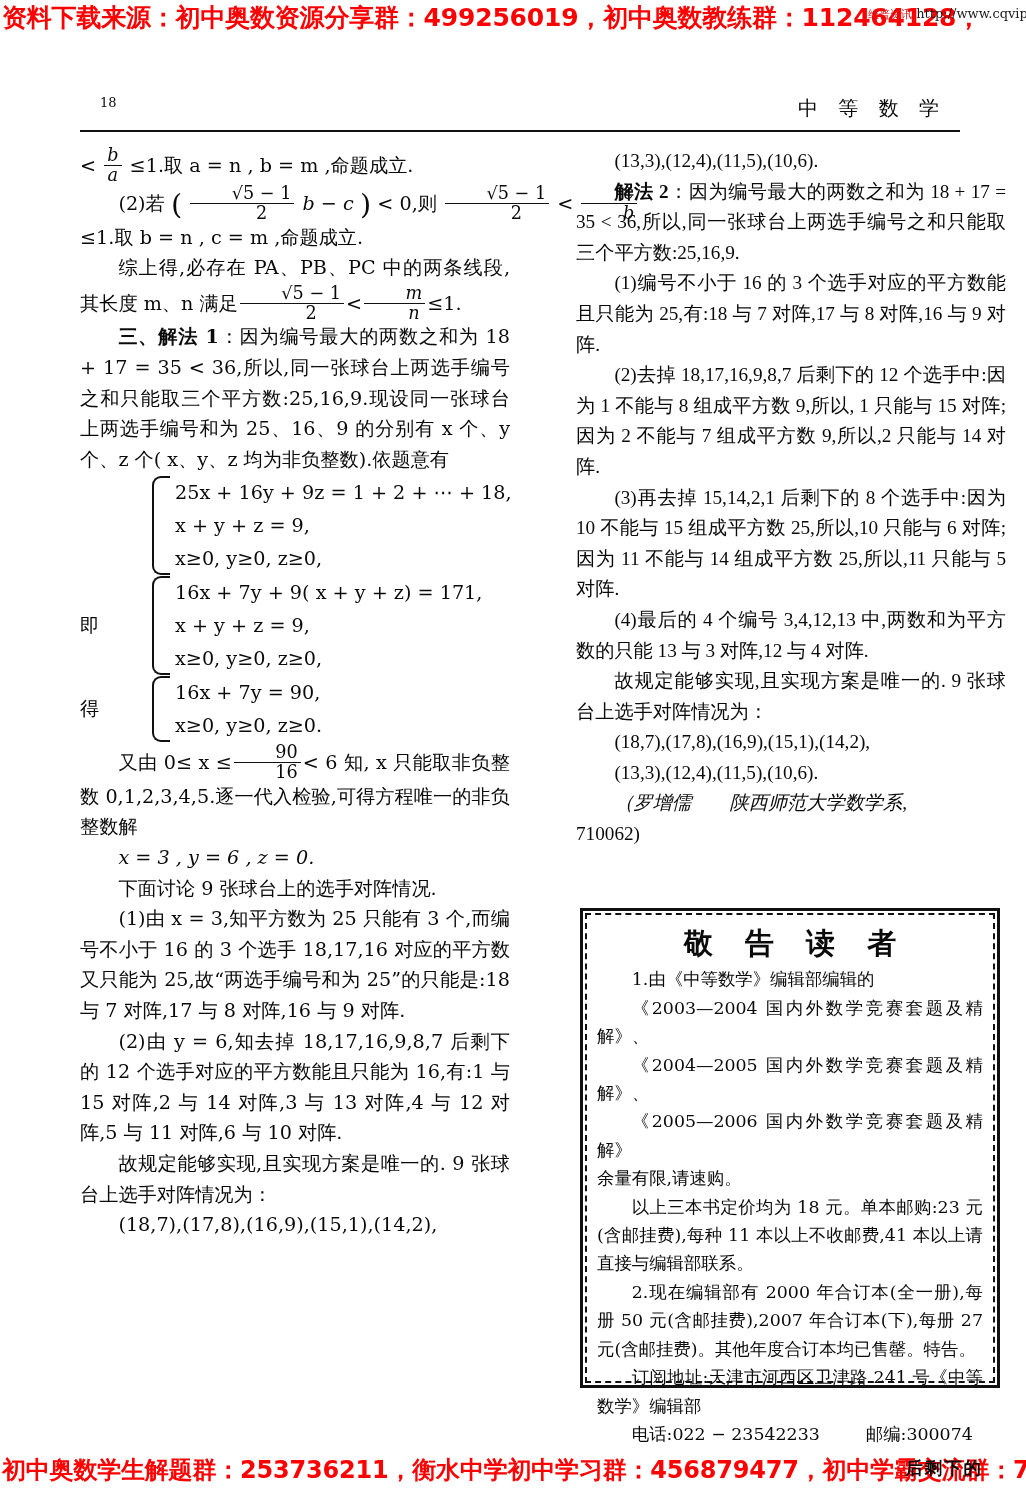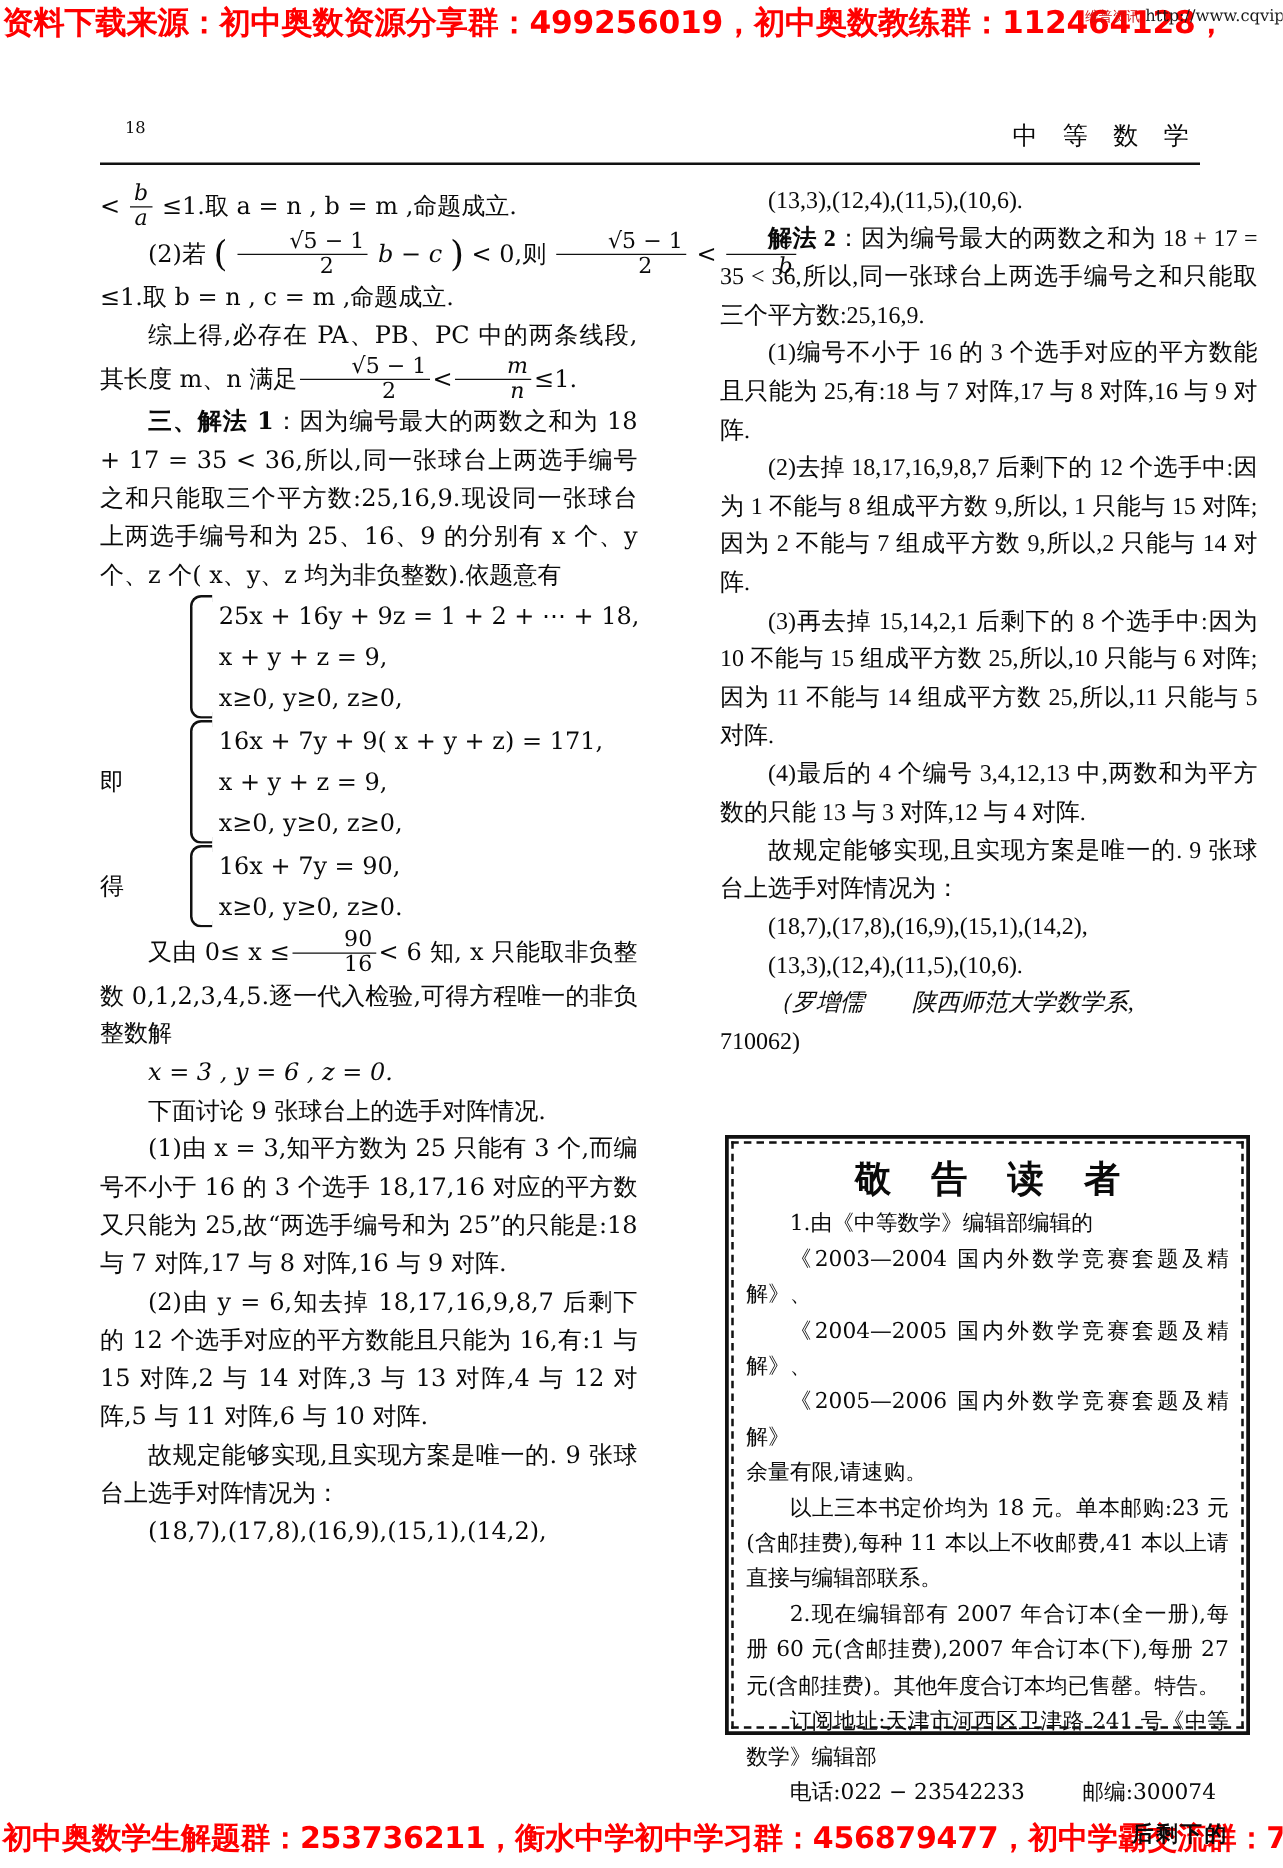--- a/index.html
+++ b/index.html
@@ -66,21 +66,21 @@
   }
   #page-number {
     position: absolute;
     left: 22px;
     top: 0;
     font-size: 13px;
     font-family: "DejaVu Serif", "Liberation Serif", serif;
   }
   #journal-title {
     position: absolute;
-    right: 0px;
+    right: 12px;
     top: 0;
     font-size: 20px;
     letter-spacing: 7px;
     font-family: "DejaVu Serif", "Liberation Serif", serif;
   }
   #header-rule {
     position: absolute;
     top: 130px;
     left: 80px;
     width: 880px;
@@ -325,19 +325,19 @@
 </div>
 
 <div id="notice-box">
   <div id="notice-title">敬 告 读 者</div>
   <p class="hang">1.由《中等数学》编辑部编辑的</p>
   <p class="hang">《2003—2004 国内外数学竞赛套题及精解》、</p>
   <p class="hang">《2004—2005 国内外数学竞赛套题及精解》、</p>
   <p class="hang">《2005—2006 国内外数学竞赛套题及精解》</p>
   <p class="flat">余量有限,请速购。</p>
   <p class="hang">以上三本书定价均为 18 元。单本邮购:23 元(含邮挂费),每种 11 本以上不收邮费,41 本以上请直接与编辑部联系。</p>
-  <p class="hang">2.现在编辑部有 2007 年合订本(全一册),每册 60 元(含邮挂费),2007 年合订本(下),每册 27 元(含邮挂费)。其他年度合订本均已售罄。特告。</p>
+  <p class="hang">2.现在编辑部有 2000 年合订本(全一册),每册 50 元(含邮挂费),2007 年合订本(下),每册 27 元(含邮挂费)。其他年度合订本均已售罄。特告。</p>
   <p class="hang">订阅地址:天津市河西区卫津路 241 号《中等数学》编辑部</p>
   <p class="phone-line">
     <span>电话:022 − 23542233</span><span class="gap"></span><span>邮编:300074</span>
   </p>
   <p class="sign">后剩下的</p>
 </div>
 
 </body></html>

